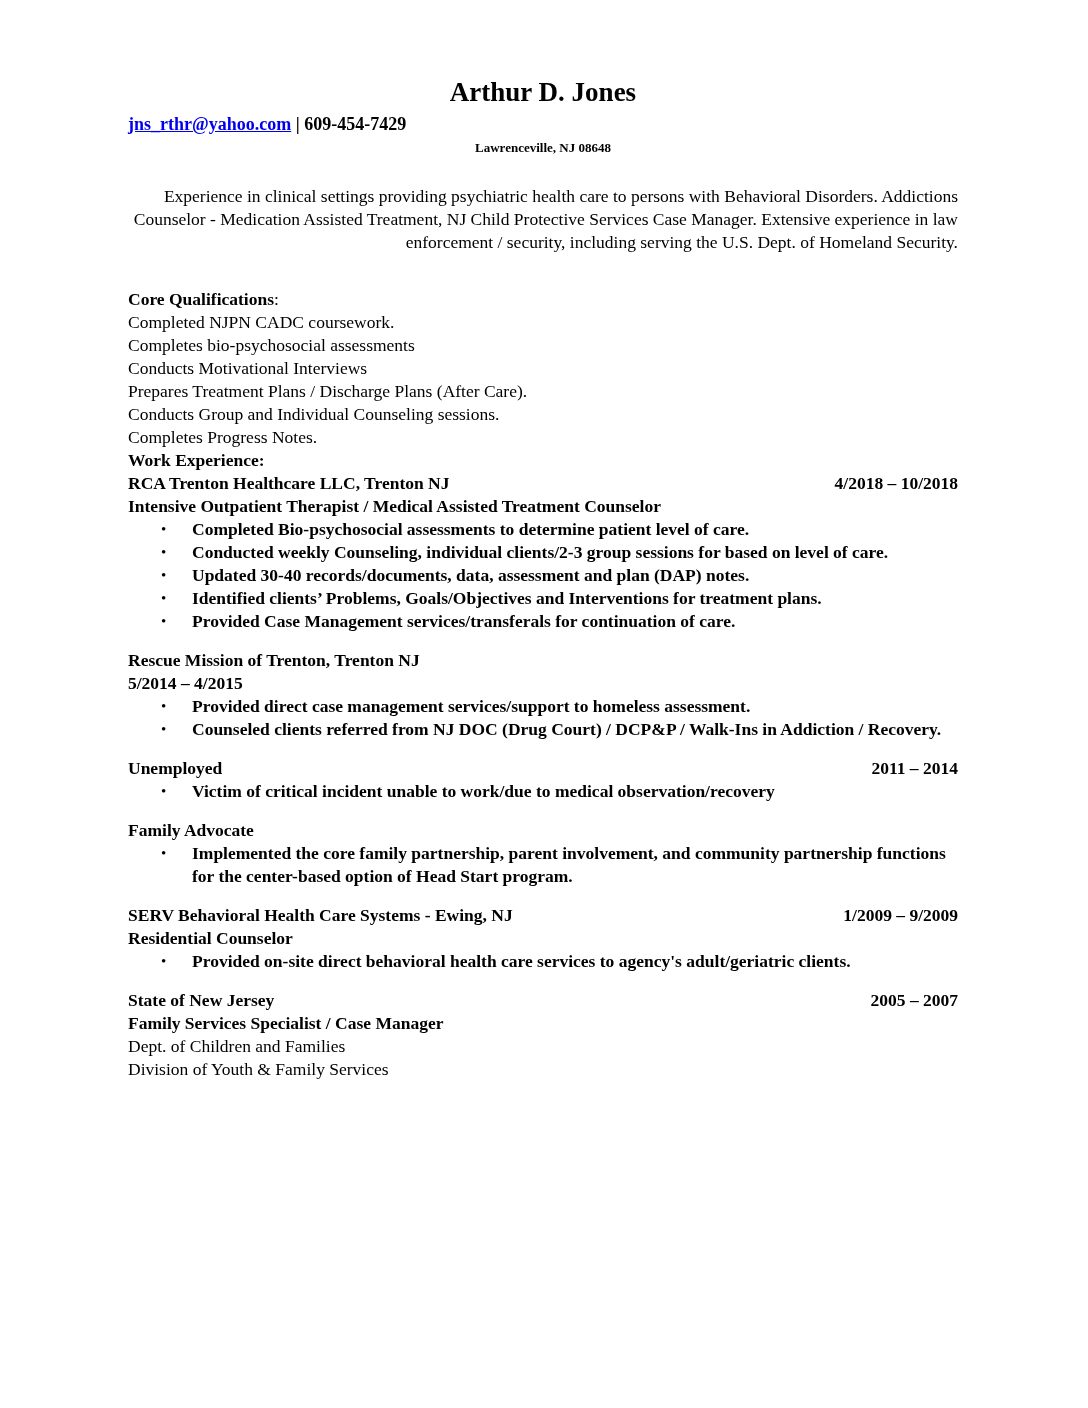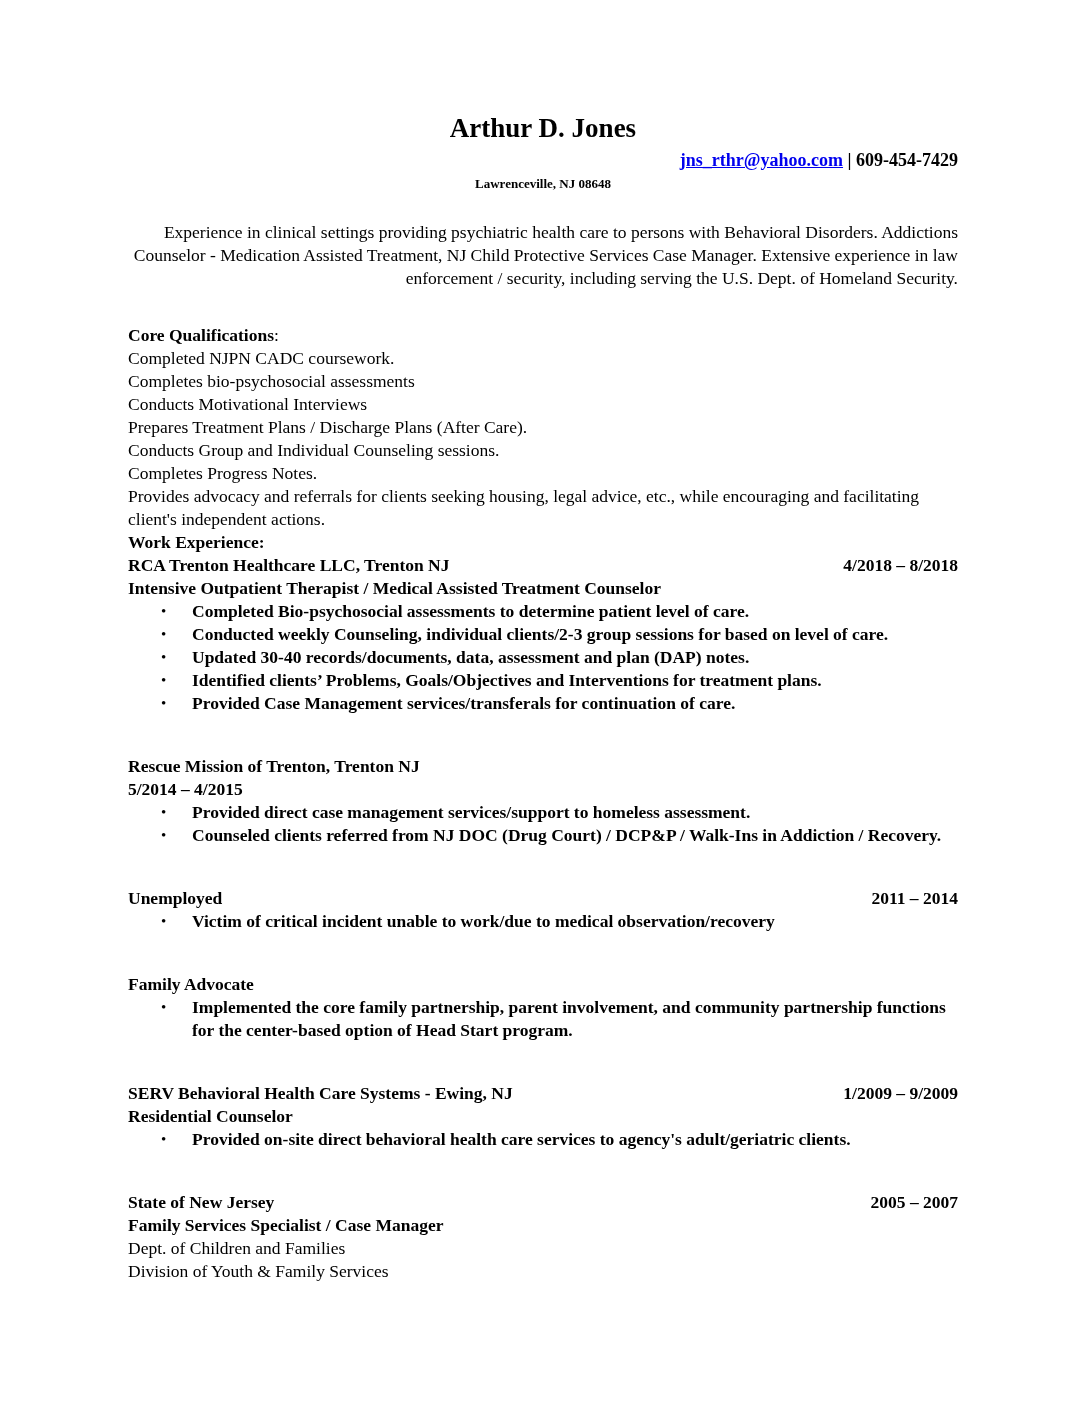--- a/index.html
+++ b/index.html
@@ -6,34 +6,34 @@
   html, body { background: #ffffff; }
   body {
     width: 1088px;
     height: 1408px;
     font-family: "Liberation Serif", serif;
     color: #000000;
     position: relative;
     overflow: hidden;
   }
   .page {
-    padding: 112px 130px 0 128px;
+    padding: 76px 130px 0 128px;
     font-size: 17.5px;
     line-height: 23px;
   }
   .b { font-weight: bold; }
   
   .name {
     text-align: center;
     font-size: 27px;
     font-weight: bold;
     line-height: 32px;
   }
   .contact {
-    text-align: right;
+    text-align: left;
     font-size: 18px;
     font-weight: bold;
     line-height: 23px;
     margin-top: 5px;
   }
   .email {
     color: #0000EE;
     text-decoration: underline;
     cursor: pointer;
   }
@@ -49,21 +49,21 @@
   .cq { margin-top: 34px; }
   
   .row {
     display: flex;
     justify-content: space-between;
     align-items: baseline;
   }
   .row .left { white-space: pre-wrap; }
   .row .date { font-weight: bold; white-space: nowrap; }
   
-  .job { margin-top: 40px; }
+  .job { margin-top: 16px; }
   .job.first { margin-top: 0; }
   
   .bullet-row { display: flex; }
   .bullet-marker {
     width: 31px;
     margin-left: 33px;
     flex: 0 0 31px;
     font-size: 15px;
   }
   .bullet-text { flex: 1; font-weight: bold; }
@@ -82,29 +82,28 @@
   <p class="summary">Experience in clinical settings providing psychiatric health care to persons with Behavioral Disorders. Addictions Counselor - Medication Assisted Treatment, NJ Child Protective Services Case Manager. Extensive experience in law enforcement / security, including serving the U.S. Dept. of Homeland Security.</p>
 
   <section class="cq">
     <div><span class="b">Core Qualifications</span><span>:</span></div>
     <div>Completed NJPN CADC coursework.</div>
     <div>Completes bio-psychosocial assessments</div>
     <div>Conducts Motivational Interviews</div>
     <div>Prepares Treatment Plans / Discharge Plans (After Care).</div>
     <div>Conducts Group and Individual Counseling sessions.</div>
     <div>Completes Progress Notes.</div>
-    <div>Provides advocacy and referrals for clients seeking housing, legal advice, etc., while encouraging and facilitating client's independent actions.</div>
   </section>
 
   <div class="b">Work Experience:</div>
 
   <section class="job first">
     <div class="row">
       <span class="b left">RCA Trenton Healthcare LLC, Trenton NJ</span>
-      <span class="date">4/2018 – 8/2018</span>
+      <span class="date">4/2018 – 10/2018</span>
     </div>
     <div class="row">
       <span class="b left">Intensive Outpatient Therapist / Medical Assisted Treatment Counselor</span>
     </div>
     <div class="bullet-row">
       <span class="bullet-marker">•</span>
       <span class="bullet-text">Completed Bio-psychosocial assessments to determine patient level of care.</span>
     </div>
     <div class="bullet-row">
       <span class="bullet-marker">•</span>

